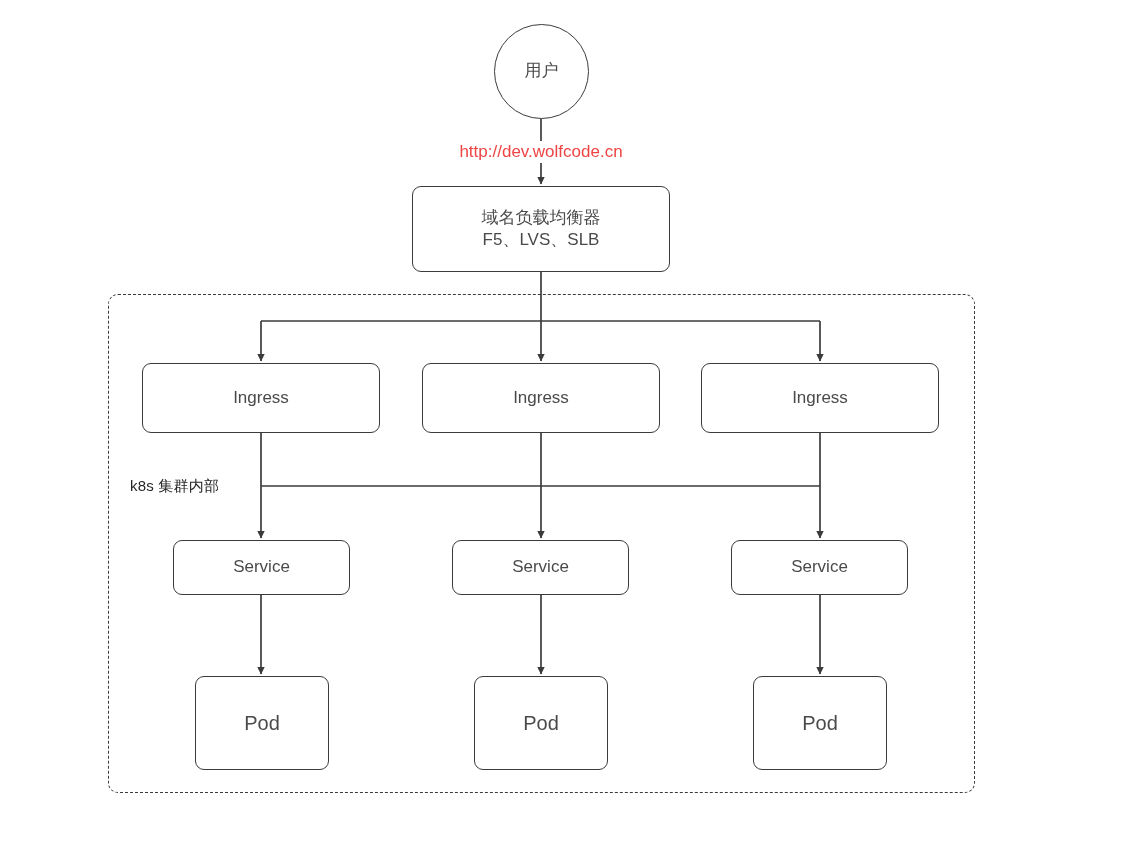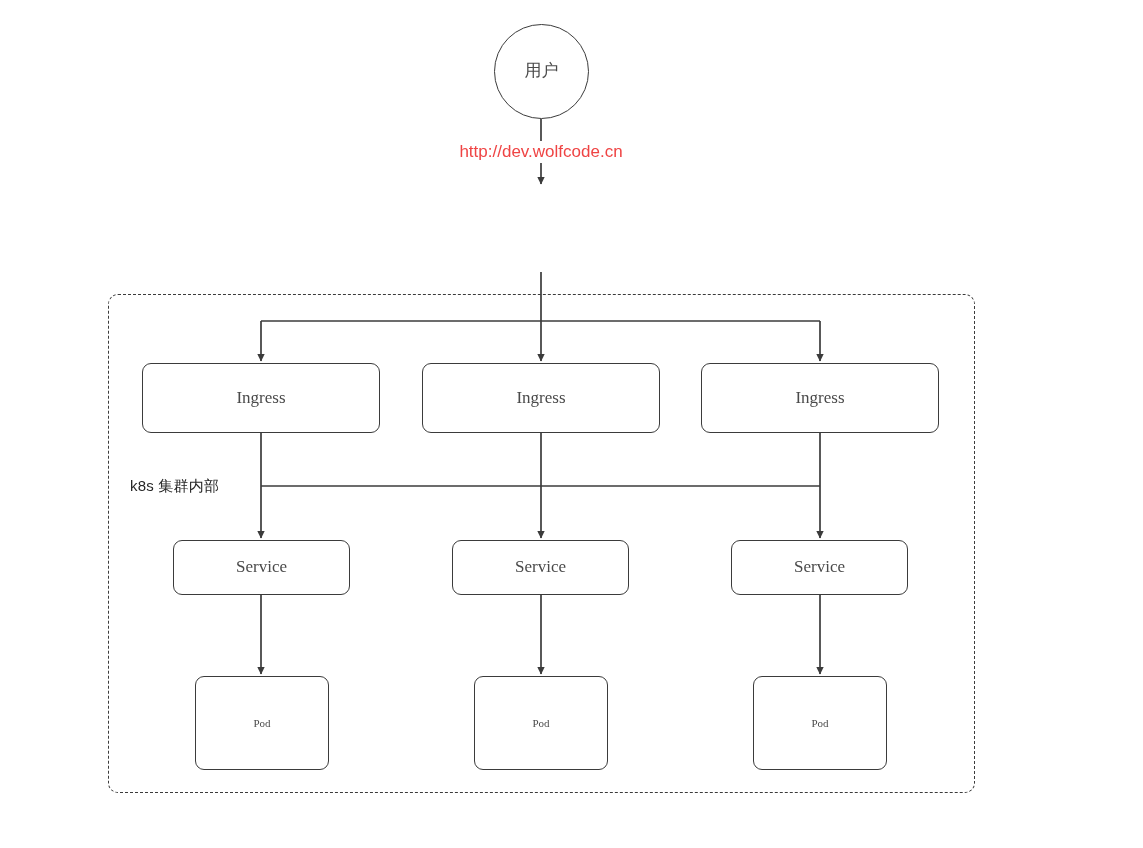--- a/index.html
+++ b/index.html
@@ -30,42 +30,41 @@
     box-sizing: border-box;
     border: 1.7px solid #3b3b3b;
     background: #ffffff;
     display: flex;
     flex-direction: column;
     align-items: center;
     justify-content: center;
     color: #4a4a4a;
     text-align: center;
     line-height: 1.32;
-    font-family: Liberation Serif, serif;
   }
   .node.circle {
     border-radius: 50%;
   }
   .node.rounded {
     border-radius: 9px;
   }
   .label-line {
     display: block;
     white-space: nowrap;
   }
   .free-label {
     position: absolute;
     color: #ef4444;
     white-space: nowrap;
   }
   #user-node { font-size: 17px; }
   #lb-node { font-size: 17px; }
   .ingress-node { font-size: 17px; }
   .service-node { font-size: 17px; }
-  .pod-node { font-size: 11px; text-align: center; }
+  .pod-node { font-size: 20px; text-align: center; }
   #url-label { font-size: 17px; }
   #cluster-label {
     font-size: 15px;
     font-weight: normal;
     color: #262626;
     letter-spacing: 0.2px;
   }
   #cluster-boundary {
     position: absolute;
     box-sizing: border-box;
@@ -110,20 +109,24 @@
               border:1.9px dashed #3b3b3b;"></div>
 
   <div class="node circle" id="user-node" style="left:494px; top:24px; width:95px; height:95px;">
     <span class="label-line">用户</span>
   </div>
 
   <div class="free-label" id="url-label" style="left:541px; top:152px; transform:translate(-50%,-50%);">
     <span>http://dev.wolfcode.cn</span>
   </div>
 
+  <div class="node rounded" id="lb-node" style="left:412px; top:186px; width:258px; height:86px;">
+    <span class="label-line">域名负载均衡器</span>
+    <span class="label-line">F5、LVS、SLB</span>
+  </div>
 
   <div class="free-label" id="cluster-label" style="left:130px; top:486px; transform:translateY(-50%);">
     <span>k8s 集群内部</span>
   </div>
 
   <div class="node rounded ingress-node" style="left:142px; top:363px; width:238px; height:70px;">
     <span class="label-line">Ingress</span>
   </div>
   <div class="node rounded ingress-node" style="left:422px; top:363px; width:238px; height:70px;">
     <span class="label-line">Ingress</span>

